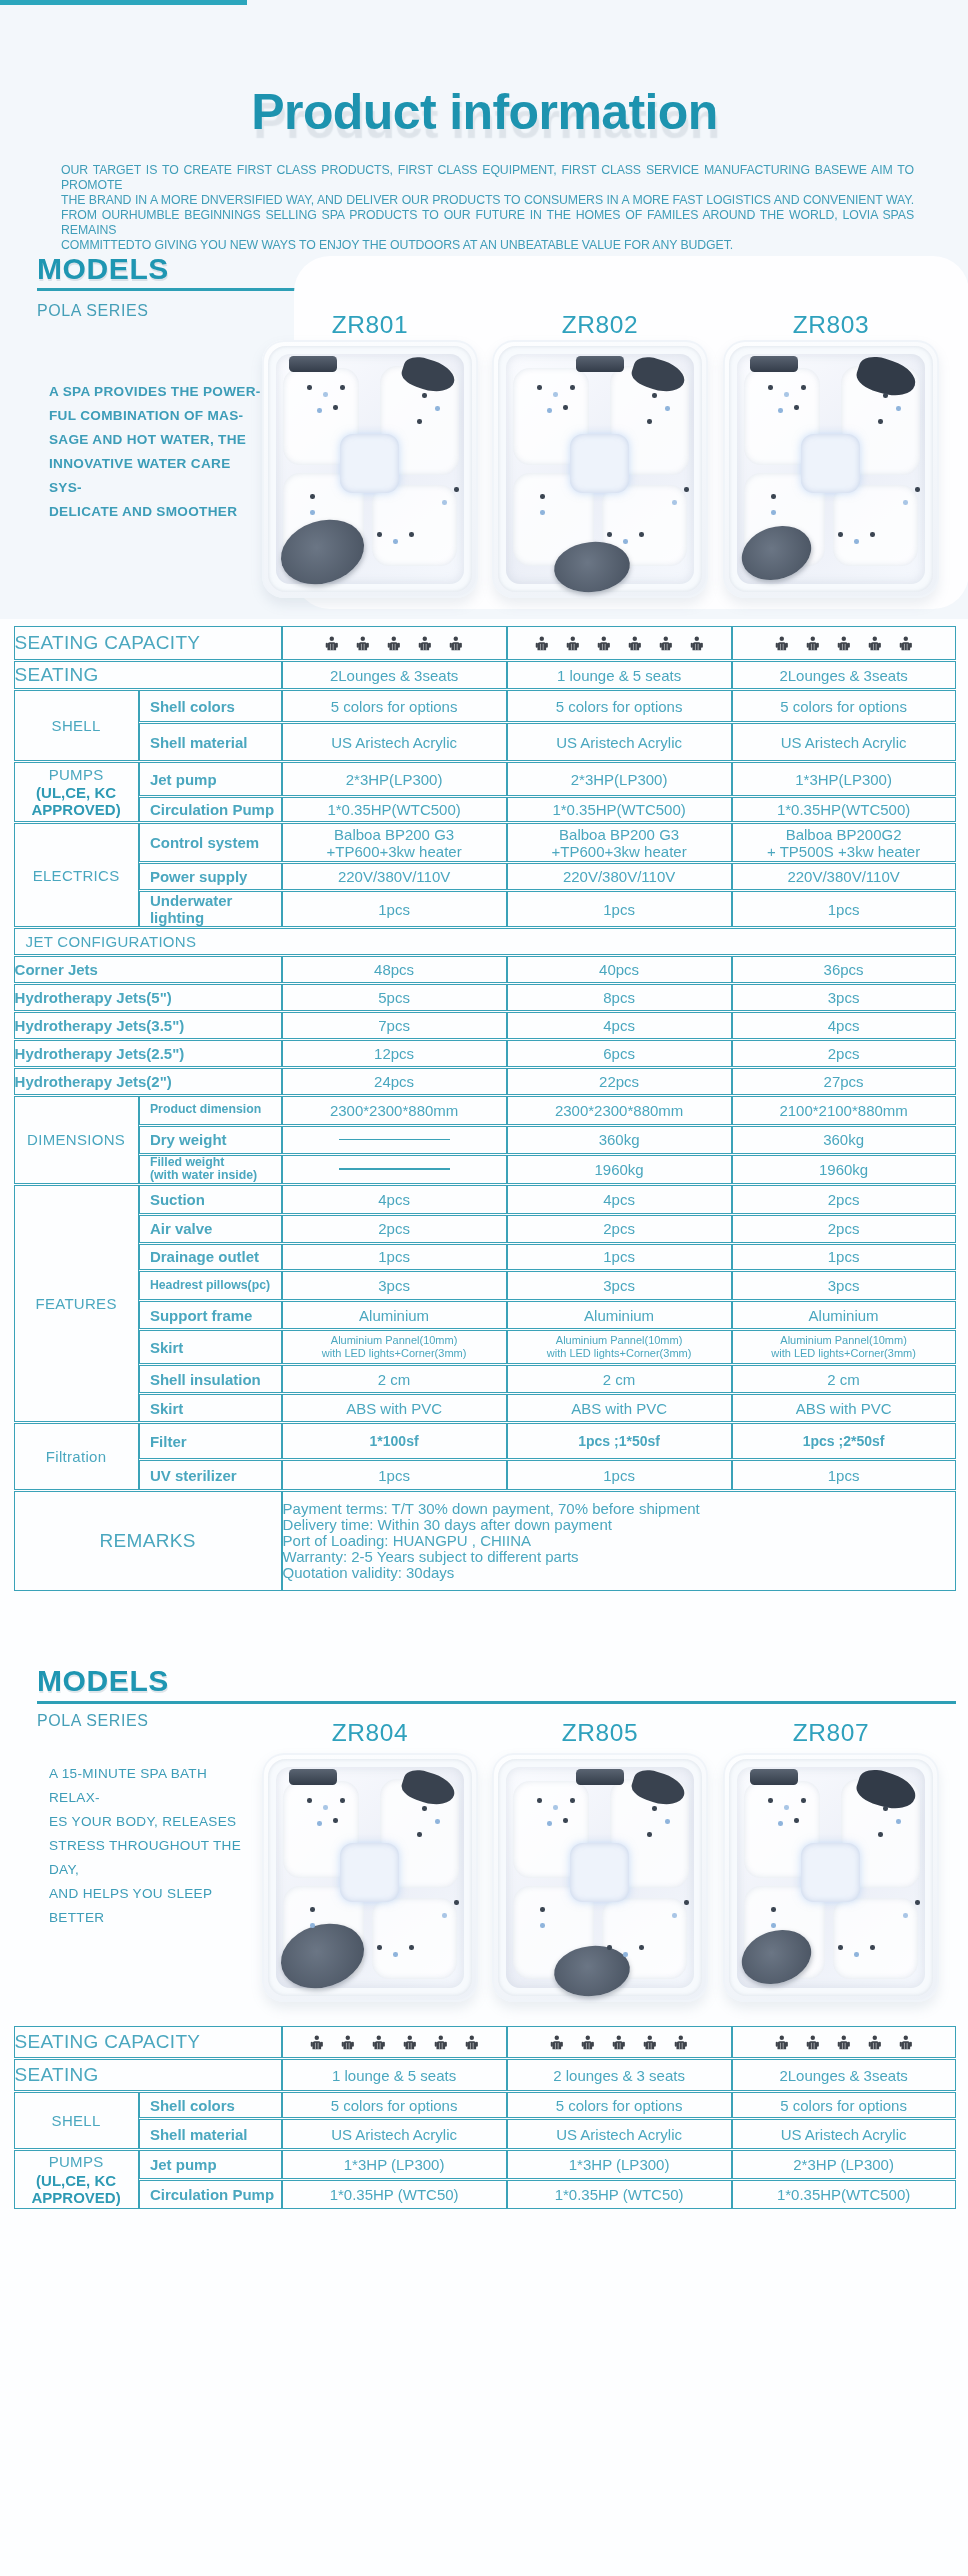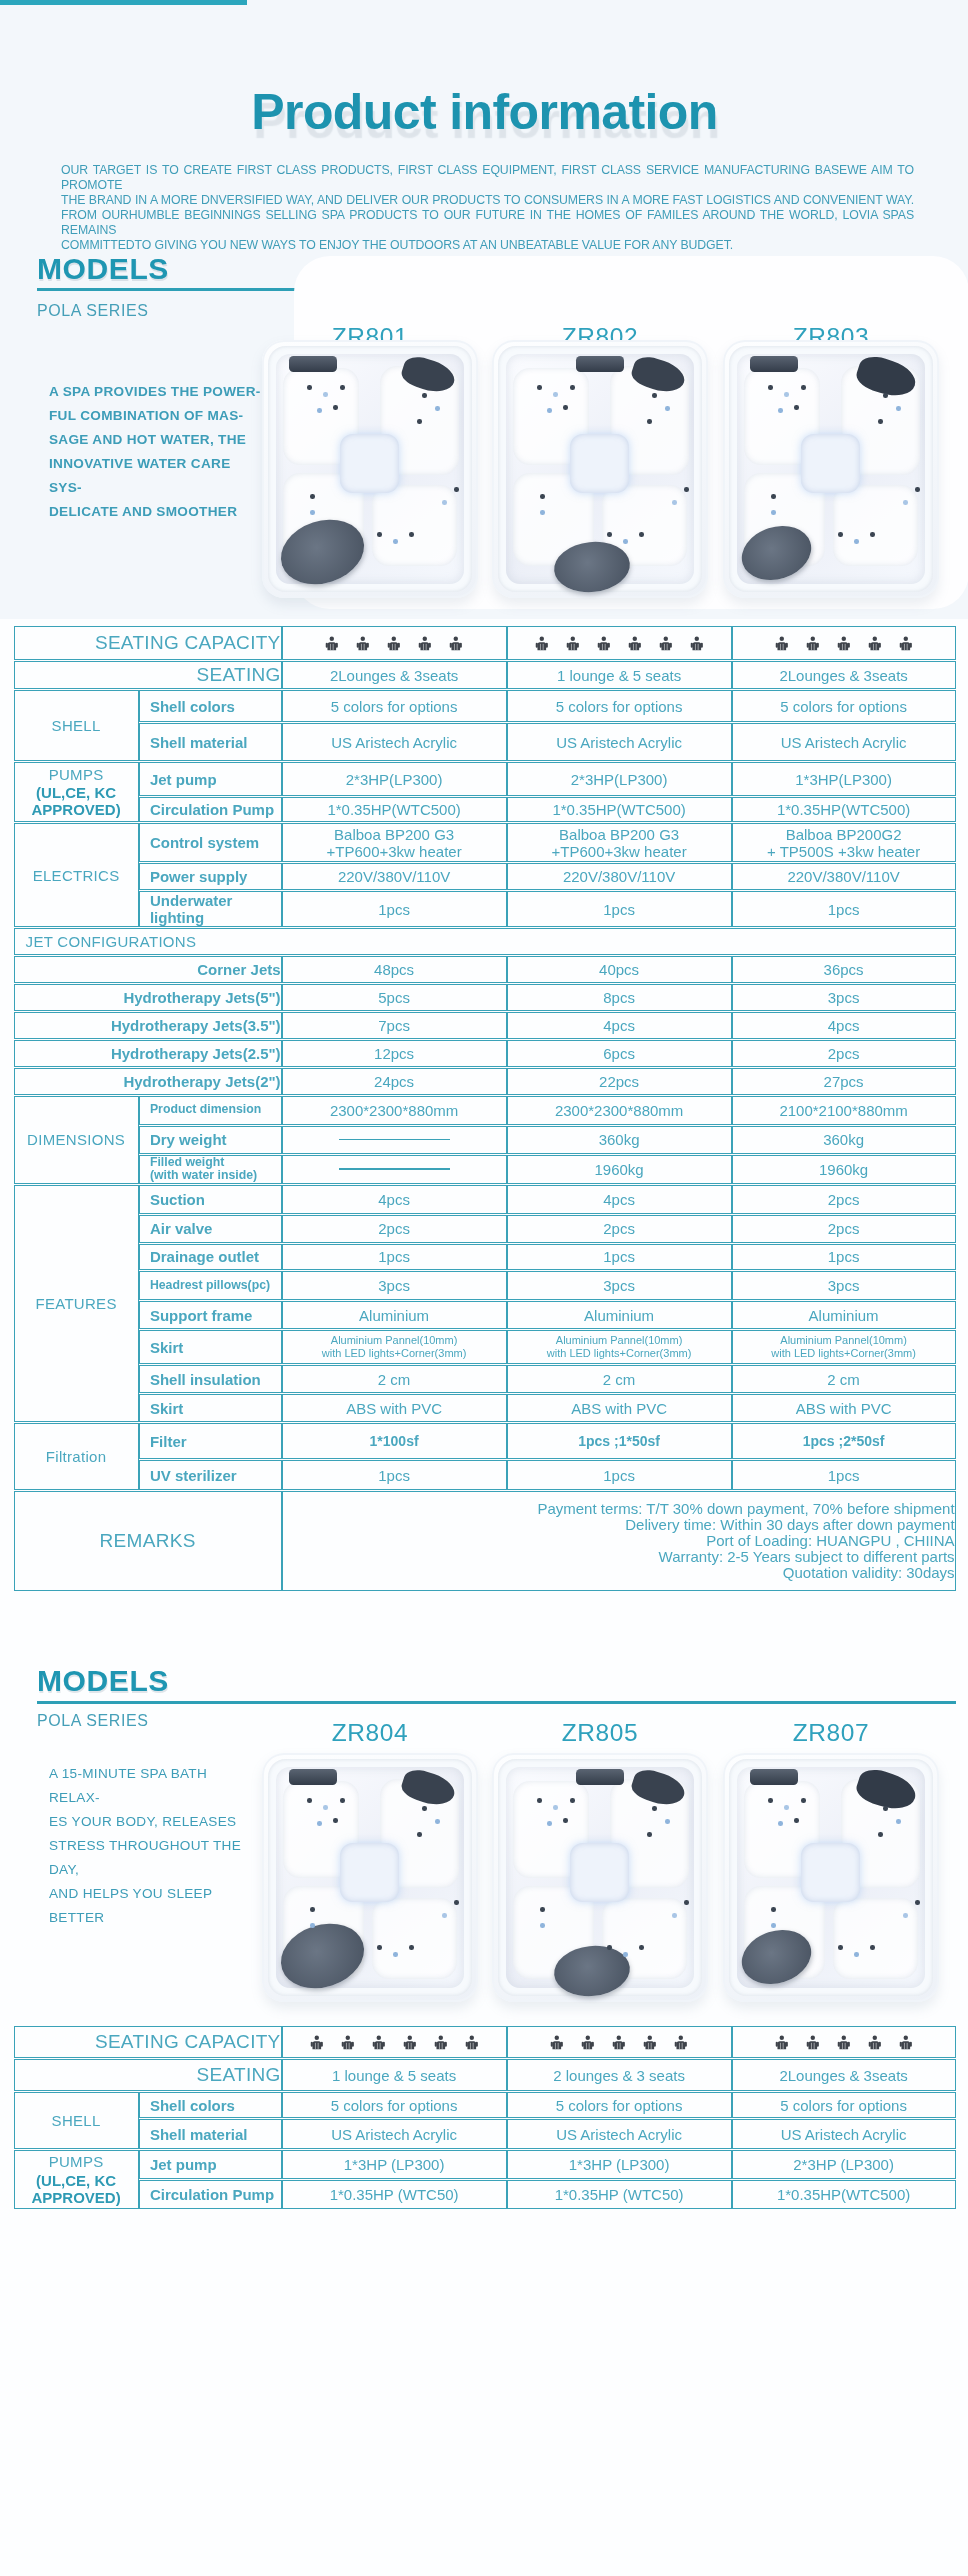--- a/index.html
+++ b/index.html
@@ -83,37 +83,37 @@
       48px 170px 0 #8fb4dc, 115px 192px 0 #3b4552, 131px 199px 0 #8fb4dc,
       147px 192px 0 #3b4552, 180px 160px 0 #a9c6e6, 192px 147px 0 #3b4552;}
 
   .spec-table{position:absolute;left:13.6px;width:942px;border-collapse:separate;border-spacing:0 1.9px;table-layout:fixed;}
   .spec-table td{border:1.3px solid var(--border);background:#fdfeff;vertical-align:middle;
     color:var(--teal-val);font-size:15px;overflow:hidden;}
   .cell-group{text-align:center;color:#2e9ab4;font-size:19px;font-weight:500;letter-spacing:0.3px;}
   .group-note{font-size:15px;font-weight:600;color:#2e9ab4;margin-top:1.3px;letter-spacing:0;}
   .cell-sub{text-align:left;padding-left:10.3px;color:#2b98b4;font-weight:600;font-size:15px;}
   .cell-sub.sm{font-size:12.3px;line-height:13.6px;}
-  .cell-label2{text-align:right;padding-left:22px;color:#2b98b4;font-weight:600;font-size:15px;}
+  .cell-label2{text-align:left;padding-left:0;color:#2b98b4;font-weight:600;font-size:15px;}
   .cell-label2.lg{font-size:19px;font-weight:500;letter-spacing:0.3px;}
   .cell-label2.ctr{text-align:center;padding-left:0;}
   .cell-section{text-align:left;padding-left:11px;color:#2d9cb8;font-size:19.4px;font-weight:500;letter-spacing:0.3px;}
   .cell-val{text-align:center;font-weight:400;}
   .cell-val.sm{font-size:11px;line-height:13px;}
   .cell-val.bold{font-weight:700;font-size:14px;}
   .cell-val div{text-align:center;}
   .cell-icons{text-align:center;}
   .icons-wrap{display:flex;justify-content:center;align-items:center;gap:17.4px;}
   .person{fill:var(--icon);}
   .dash{width:111px;height:1.9px;background:#3aa2b8;margin:0 auto;}
-  .cell-remarks{text-align:right;font-size:13.6px;line-height:16px;color:#3fa0ba;font-weight:500;padding-left:32px;}
+  .cell-remarks{text-align:left;font-size:13.6px;line-height:16px;color:#3fa0ba;font-weight:500;}
 
   
   .s1-heading{top:252px;} .s1-rule{top:288px;} .s1-series{top:302px;}
-  .s1-names{top:323px;} .s1-desc{top:380px;font-weight:bold;} .s1-tubs{top:340px;} .s1-tubs .tub{height:258px;}
+  .s1-names{top:311px;} .s1-desc{top:380px;font-weight:bold;} .s1-tubs{top:340px;} .s1-tubs .tub{height:258px;}
   .t1{top:625px;}
   .s2-heading{top:1664px;} .s2-rule{top:1701px;} .s2-series{top:1712px;}
   .s2-names{top:1719px;} .s2-desc{top:1762px;} .s2-tubs{top:1753px;} .s2-tubs .tub{height:249px;}
   .t2{top:2025px;}
 </style>
 </head>
 <body>
 
 <div class="page">
   <div class="top-band"></div>

